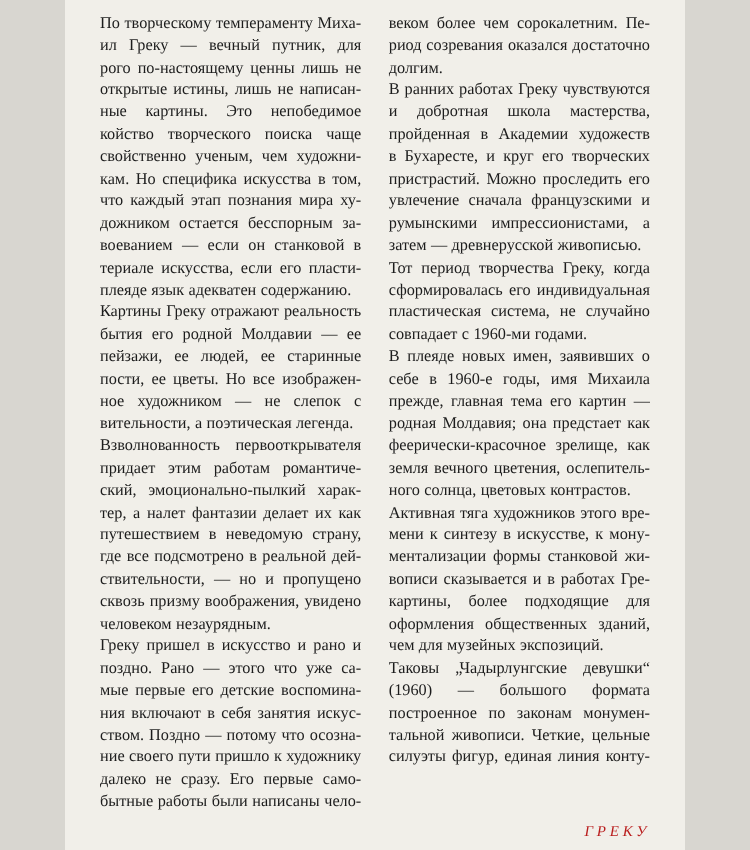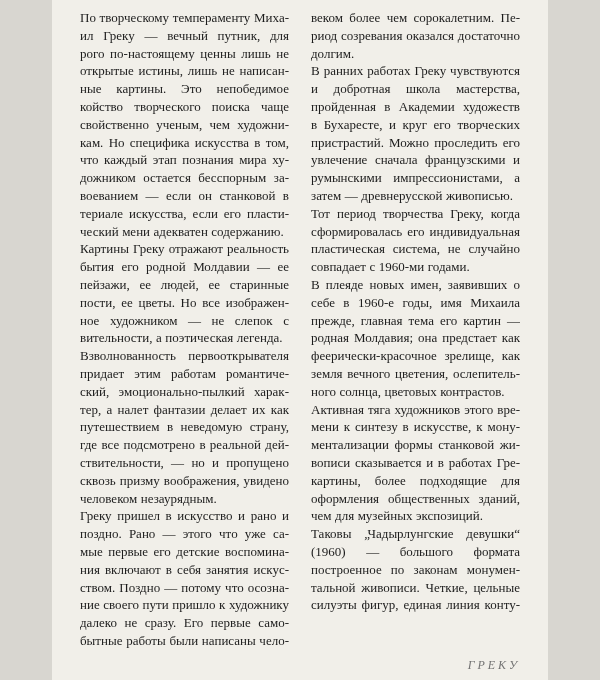--- a/index.html
+++ b/index.html
@@ -39,42 +39,42 @@
     text-align: center;
     text-align-last: left;
   }
   .footer {
     position: absolute;
     right: 28px;
     bottom: 7px;
     font-style: italic;
     font-size: 12px;
     letter-spacing: 3px;
-    color: #737373;
+    color: #b91c1c;
   }
 </style>
 </head>
 <body>
 
 <div class="page">
   <div class="columns">
     <div class="column">
         <div class="line">По творческому темпераменту Миха-</div>
         <div class="line">ил Греку — вечный путник, для кото-</div>
         <div class="line">рого по-настоящему ценны лишь не</div>
         <div class="line">открытые истины, лишь не написан-</div>
         <div class="line">ные картины. Это непобедимое беспо-</div>
         <div class="line">койство творческого поиска чаще</div>
         <div class="line">свойственно ученым, чем художни-</div>
         <div class="line">кам. Но специфика искусства в том,</div>
         <div class="line">что каждый этап познания мира ху-</div>
         <div class="line">дожником остается бесспорным за-</div>
         <div class="line">воеванием — если он станковой в ма-</div>
         <div class="line">териале искусства, если его пласти-</div>
-        <div class="line last">ческий мени адекватен содержанию.</div>
+        <div class="line last">плеяде язык адекватен содержанию.</div>
         <div class="line">Картины Греку отражают реальность</div>
         <div class="line">бытия его родной Молдавии — ее</div>
         <div class="line">пейзажи, ее людей, ее старинные кре-</div>
         <div class="line">пости, ее цветы. Но все изображен-</div>
         <div class="line">ное художником — не слепок с дейст-</div>
         <div class="line last">вительности, а поэтическая легенда.</div>
         <div class="line">Взволнованность первооткрывателя</div>
         <div class="line">придает этим работам романтиче-</div>
         <div class="line">ский, эмоционально-пылкий харак-</div>
         <div class="line">тер, а налет фантазии делает их как бы</div>

